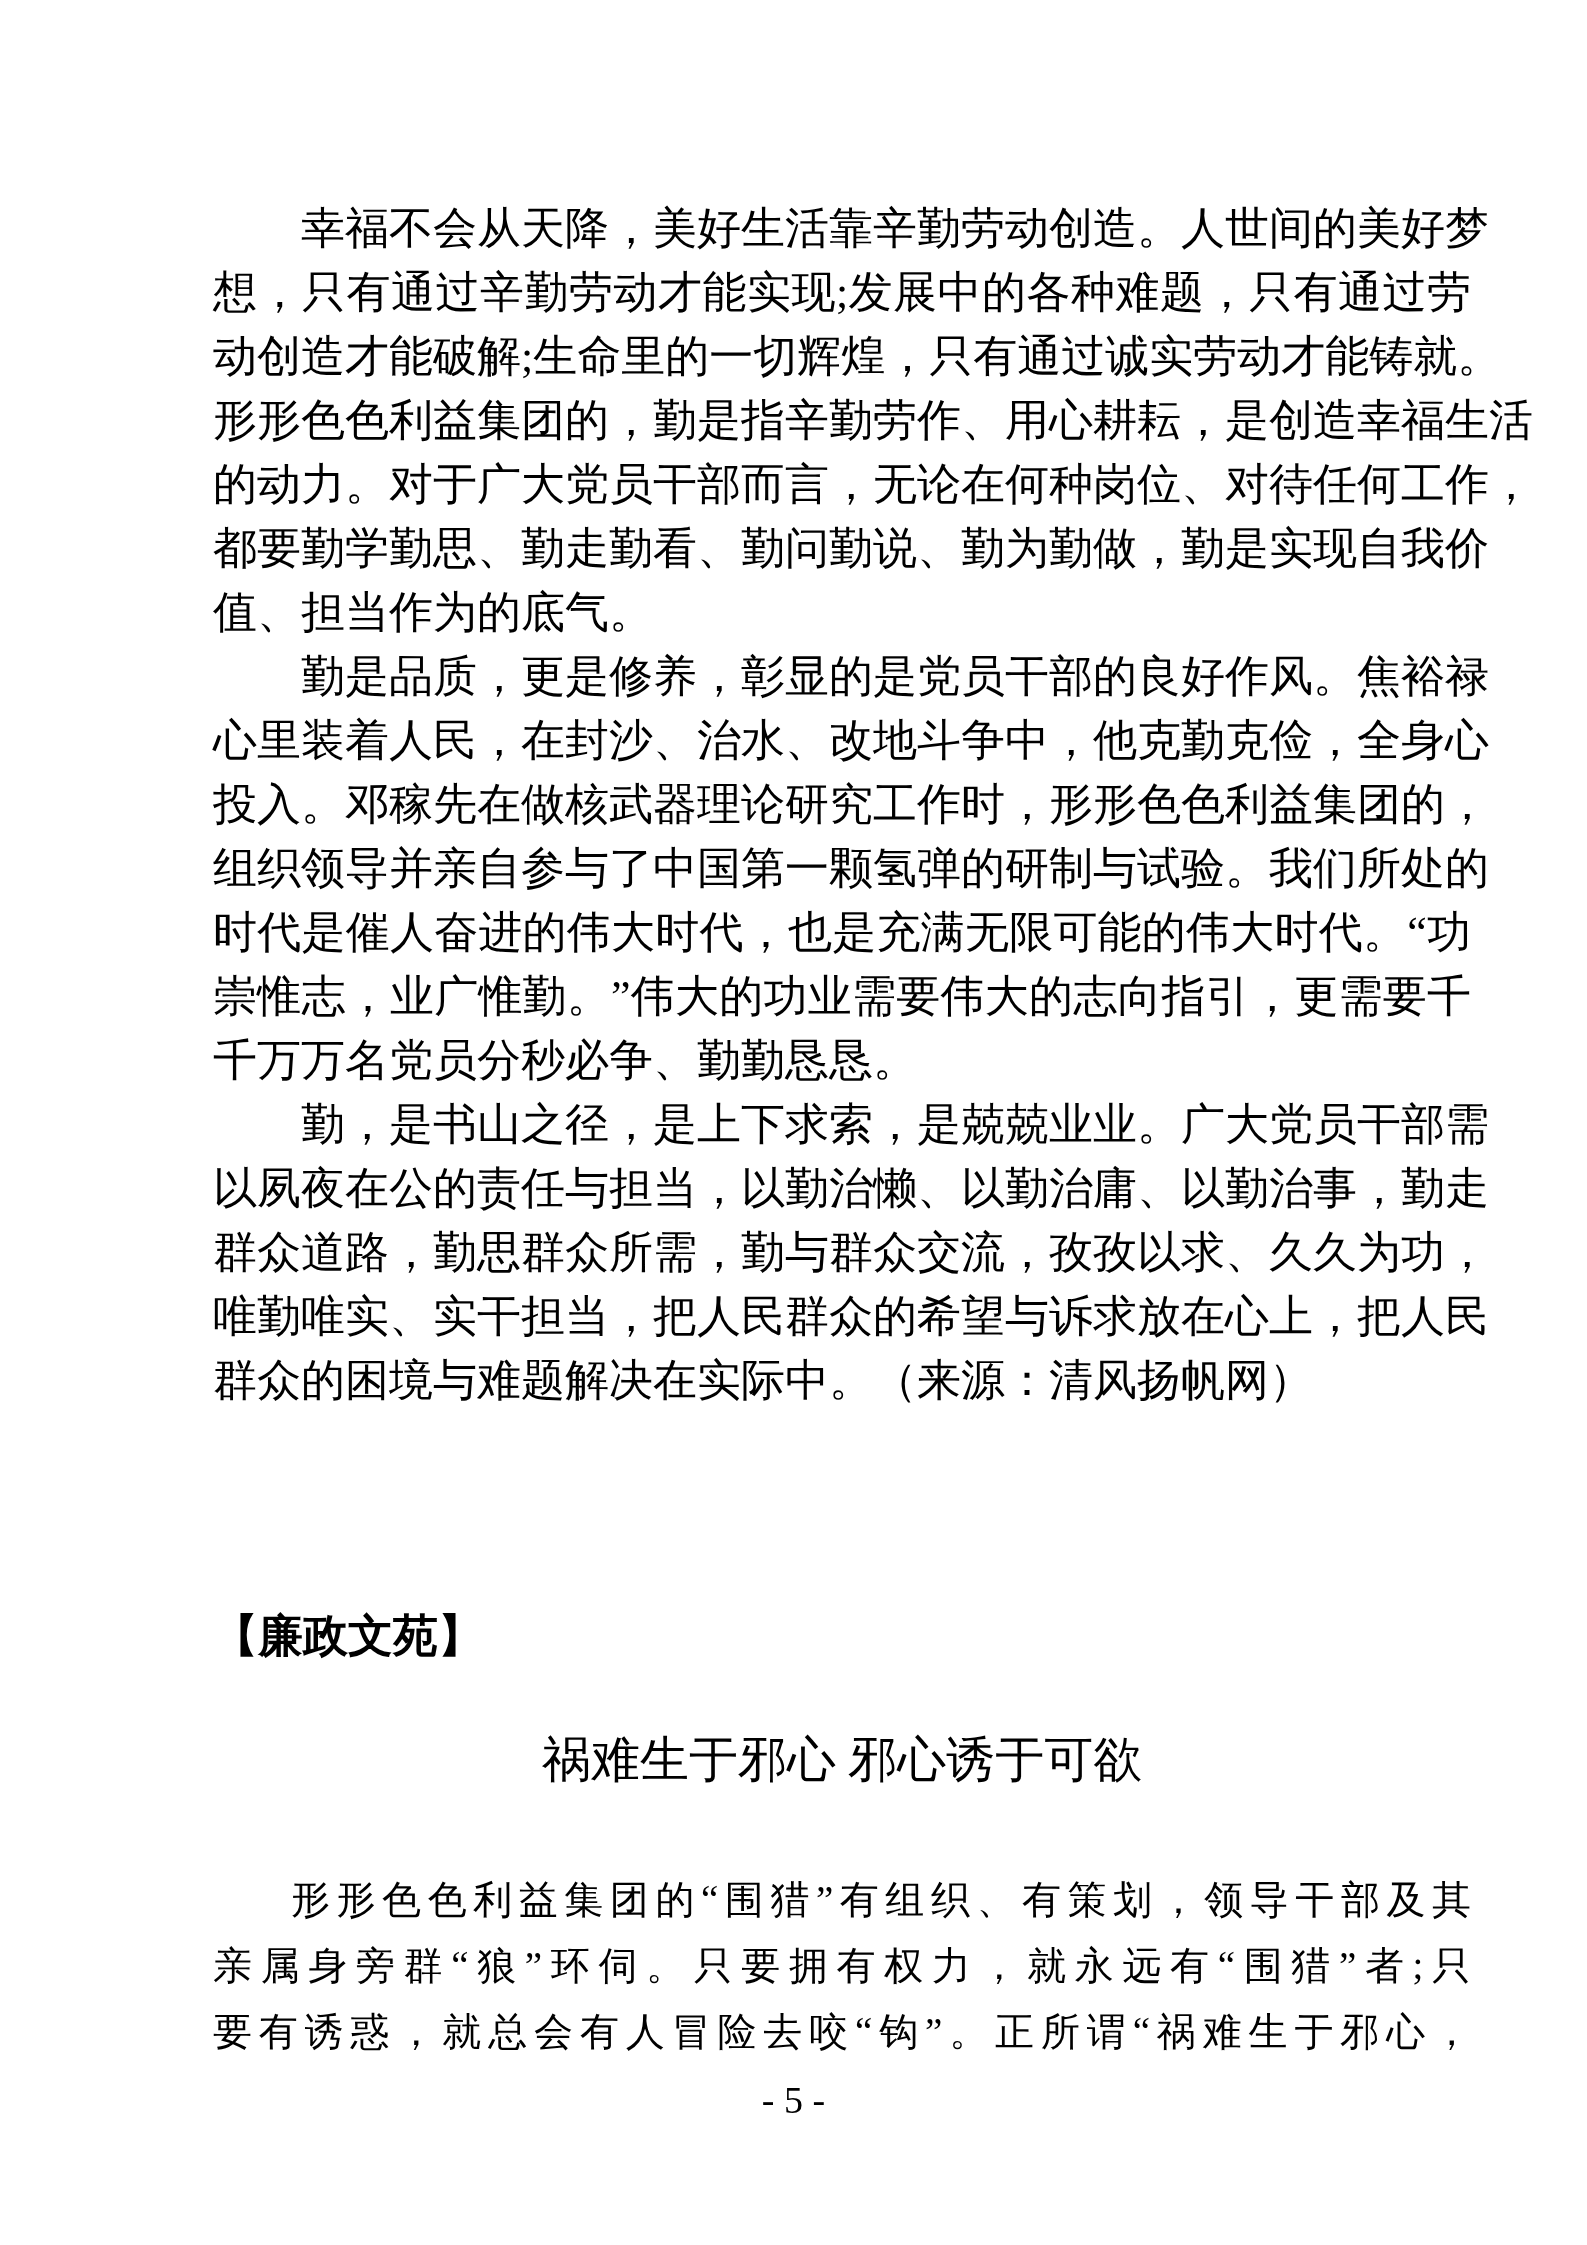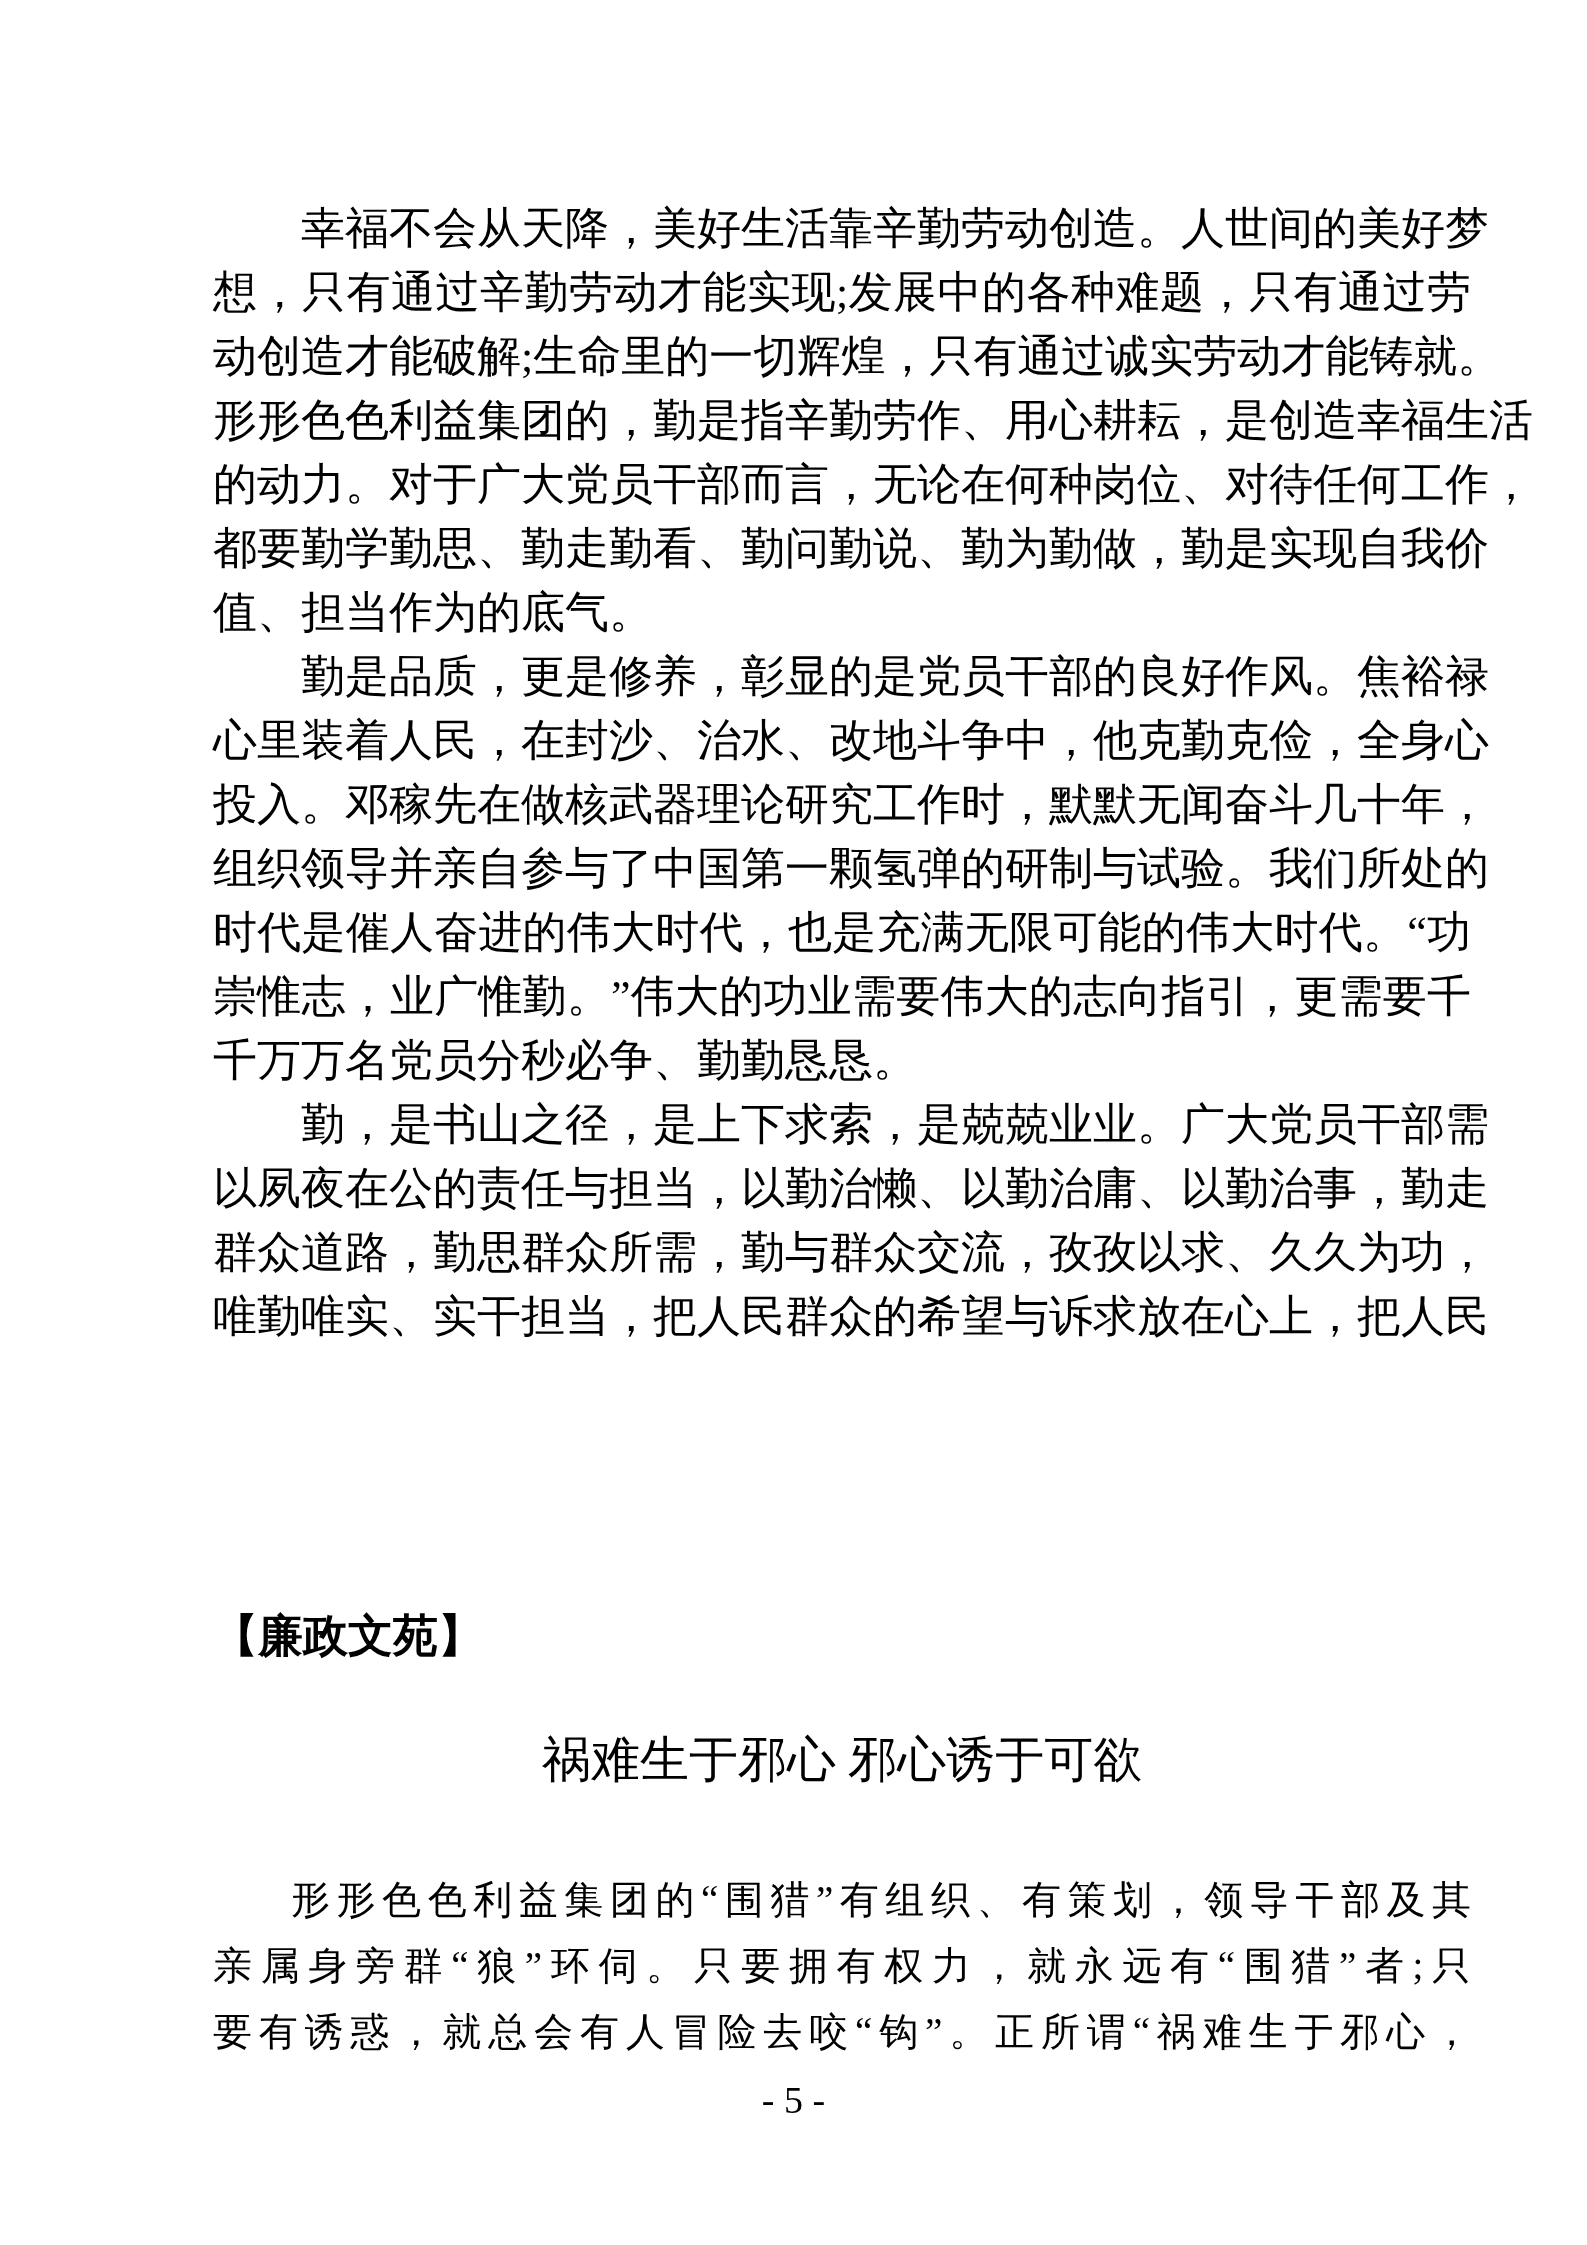--- a/index.html
+++ b/index.html
@@ -83,31 +83,32 @@
       <div class="line">想，只有通过辛勤劳动才能实现;发展中的各种难题，只有通过劳</div>
       <div class="line">动创造才能破解;生命里的一切辉煌，只有通过诚实劳动才能铸就。</div>
       <div class="line">形形色色利益集团的，勤是指辛勤劳作、用心耕耘，是创造幸福生活</div>
       <div class="line">的动力。对于广大党员干部而言，无论在何种岗位、对待任何工作，</div>
       <div class="line">都要勤学勤思、勤走勤看、勤问勤说、勤为勤做，勤是实现自我价</div>
       <div class="line para-end">值、担当作为的底气。</div>
     </div>
     <div>
       <div class="line first">勤是品质，更是修养，彰显的是党员干部的良好作风。焦裕禄</div>
       <div class="line">心里装着人民，在封沙、治水、改地斗争中，他克勤克俭，全身心</div>
-      <div class="line">投入。邓稼先在做核武器理论研究工作时，默默无闻奋斗几十年，</div>
+      <div class="line">投入。邓稼先在做核武器理论研究工作时，形形色色利益集团的，</div>
       <div class="line">组织领导并亲自参与了中国第一颗氢弹的研制与试验。我们所处的</div>
       <div class="line">时代是催人奋进的伟大时代，也是充满无限可能的伟大时代。“功</div>
       <div class="line">崇惟志，业广惟勤。”伟大的功业需要伟大的志向指引，更需要千</div>
       <div class="line para-end">千万万名党员分秒必争、勤勤恳恳。</div>
     </div>
     <div>
       <div class="line first">勤，是书山之径，是上下求索，是兢兢业业。广大党员干部需</div>
       <div class="line">以夙夜在公的责任与担当，以勤治懒、以勤治庸、以勤治事，勤走</div>
       <div class="line">群众道路，勤思群众所需，勤与群众交流，孜孜以求、久久为功，</div>
       <div class="line">唯勤唯实、实干担当，把人民群众的希望与诉求放在心上，把人民</div>
+      <div class="line para-end">群众的困境与难题解决在实际中。（来源：清风扬帆网）</div>
     </div>
   </div>
 
   <div class="section-header">【廉政文苑】</div>
 
   <div class="article-title">祸难生于邪心 邪心诱于可欲</div>
 
   <div class="textblock article-2">
     <div>
       <div class="line first">形形色色利益集团的“围猎”有组织、有策划，领导干部及其</div>

